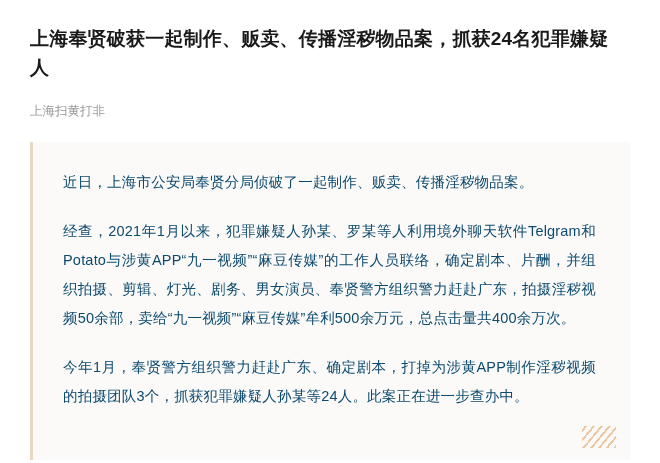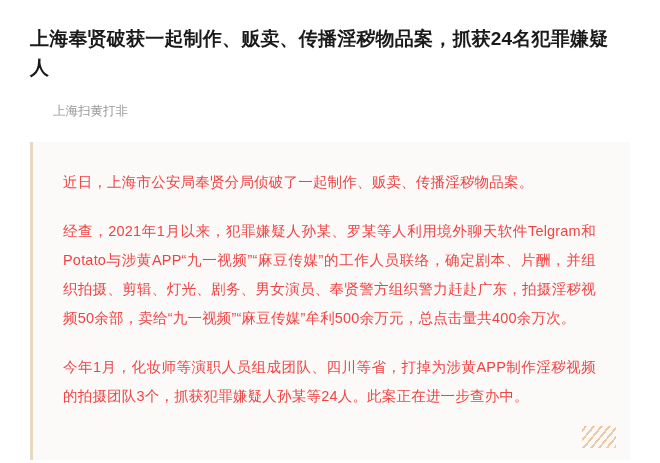--- a/index.html
+++ b/index.html
@@ -31,21 +31,20 @@
     margin: 0;
     padding: 0 6px 0 2px;
   }
   .meta-row {
     margin-top: 20px;
     padding-left: 2px;
     display: flex;
     align-items: flex-start;
     font-size: 12.5px;
     color: #9a9a9a;
-    margin-left: 23px;
   }
   .meta-source {
     color: #9a9a9a;
   }
   .meta-time {
     color: #b0b0b0;
     letter-spacing: 0.3px;
   }
   .body-card {
     position: relative;
@@ -55,21 +54,21 @@
     background: #fbfaf8;
     border-left: 3px solid #e8d7c3;
     padding: 26px 30px 30px 30px;
     box-sizing: border-box;
     min-height: 318px;
   }
   .body-card p {
     margin: 0 4px 20px 0;
     font-size: 14.5px;
     line-height: 2.0;
-    color: #ef4444;
+    color: #0c4a6e;
     letter-spacing: 0.2px;
     text-align: justify;
   }
   .body-card p:last-of-type {
     margin-bottom: 0;
   }
   .hatch {
     position: absolute;
     right: 14px;
     bottom: 12px;
@@ -92,17 +91,17 @@
 
   <h1 class="article-title">上海奉贤破获一起制作、贩卖、传播淫秽物品案，抓获24名犯罪嫌疑人</h1>
 
   <div class="meta-row">
     <span class="meta-source">上海扫黄打非</span>
   </div>
 
   <div class="body-card">
     <p>近日，上海市公安局奉贤分局侦破了一起制作、贩卖、传播淫秽物品案。</p>
     <p>经查，2021年1月以来，犯罪嫌疑人孙某、罗某等人利用境外聊天软件Telgram和Potato与涉黄APP“九一视频”“麻豆传媒”的工作人员联络，确定剧本、片酬，并组织拍摄、剪辑、灯光、剧务、男女演员、奉贤警方组织警力赶赴广东，拍摄淫秽视频50余部，卖给“九一视频”“麻豆传媒”牟利500余万元，总点击量共400余万次。</p>
-    <p>今年1月，化妆师等演职人员组成团队、四川等省，打掉为涉黄APP制作淫秽视频的拍摄团队3个，抓获犯罪嫌疑人孙某等24人。此案正在进一步查办中。</p>
+    <p>今年1月，奉贤警方组织警力赶赴广东、确定剧本，打掉为涉黄APP制作淫秽视频的拍摄团队3个，抓获犯罪嫌疑人孙某等24人。此案正在进一步查办中。</p>
     <div class="hatch"></div>
   </div>
 
 </div>
 
 </body></html>

